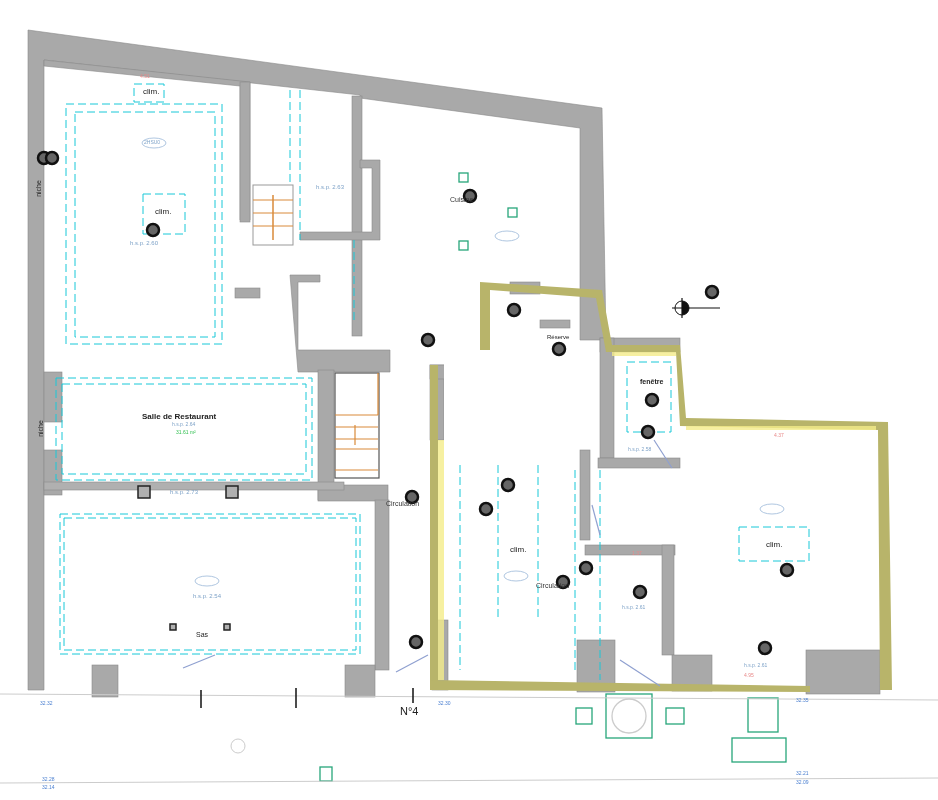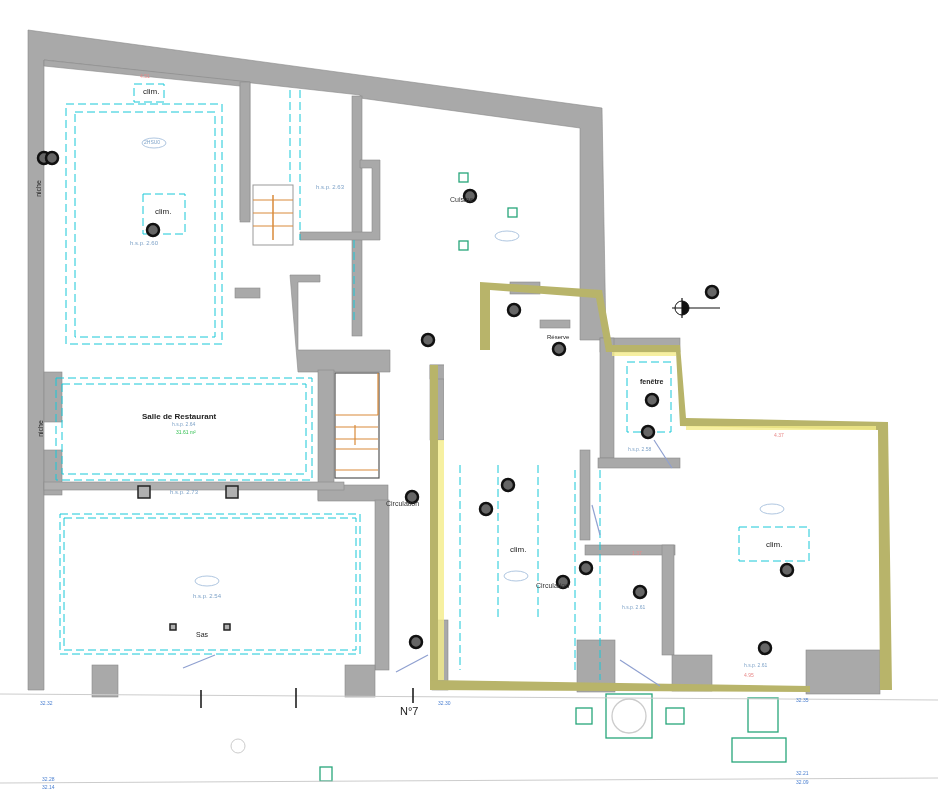--- a/index.html
+++ b/index.html
@@ -189,21 +189,21 @@
   <div style="position:absolute;left:450px;top:196px;font-size:7px;color:#333;">Cuisine</div>
   <div style="position:absolute;left:547px;top:334px;font-size:6px;color:#222;">Réserve</div>
   <div style="position:absolute;left:386px;top:500px;font-size:7px;color:#333;">Circulation</div>
   <div style="position:absolute;left:510px;top:545px;font-size:8px;color:#222;">clim.</div>
   <div style="position:absolute;left:536px;top:582px;font-size:7px;color:#333;">Circulation</div>
   <div style="position:absolute;left:640px;top:378px;font-size:7px;font-weight:bold;color:#222;">fenêtre</div>
   <div style="position:absolute;left:628px;top:446px;font-size:5px;color:#7fa3c8;">h.s.p. 2.58</div>
   <div style="position:absolute;left:622px;top:604px;font-size:5px;color:#7fa3c8;">h.s.p. 2.61</div>
   <div style="position:absolute;left:766px;top:540px;font-size:8px;color:#222;">clim.</div>
   <div style="position:absolute;left:744px;top:662px;font-size:5px;color:#7fa3c8;">h.s.p. 2.61</div>
-  <div style="position:absolute;left:400px;top:705px;font-size:11px;color:#222;">N°7</div>
+  <div style="position:absolute;left:400px;top:705px;font-size:11px;color:#222;">N°4</div>
   <div style="position:absolute;left:40px;top:700px;font-size:5px;color:#4a7fd0;">32.32</div>
   <div style="position:absolute;left:42px;top:776px;font-size:5px;color:#4a7fd0;">32.28</div>
   <div style="position:absolute;left:42px;top:784px;font-size:5px;color:#4a7fd0;">32.14</div>
   <div style="position:absolute;left:796px;top:770px;font-size:5px;color:#4a7fd0;">32.21</div>
   <div style="position:absolute;left:796px;top:779px;font-size:5px;color:#4a7fd0;">32.09</div>
   <div style="position:absolute;left:796px;top:697px;font-size:5px;color:#4a7fd0;">32.35</div>
   <div style="position:absolute;left:438px;top:700px;font-size:5px;color:#4a7fd0;">32.30</div>
   <div style="position:absolute;left:140px;top:73px;font-size:5px;color:#e88a8a;">4.51</div>
   <div style="position:absolute;left:774px;top:432px;font-size:5px;color:#e88a8a;">4.37</div>
   <div style="position:absolute;left:744px;top:672px;font-size:5px;color:#e88a8a;">4.95</div>

